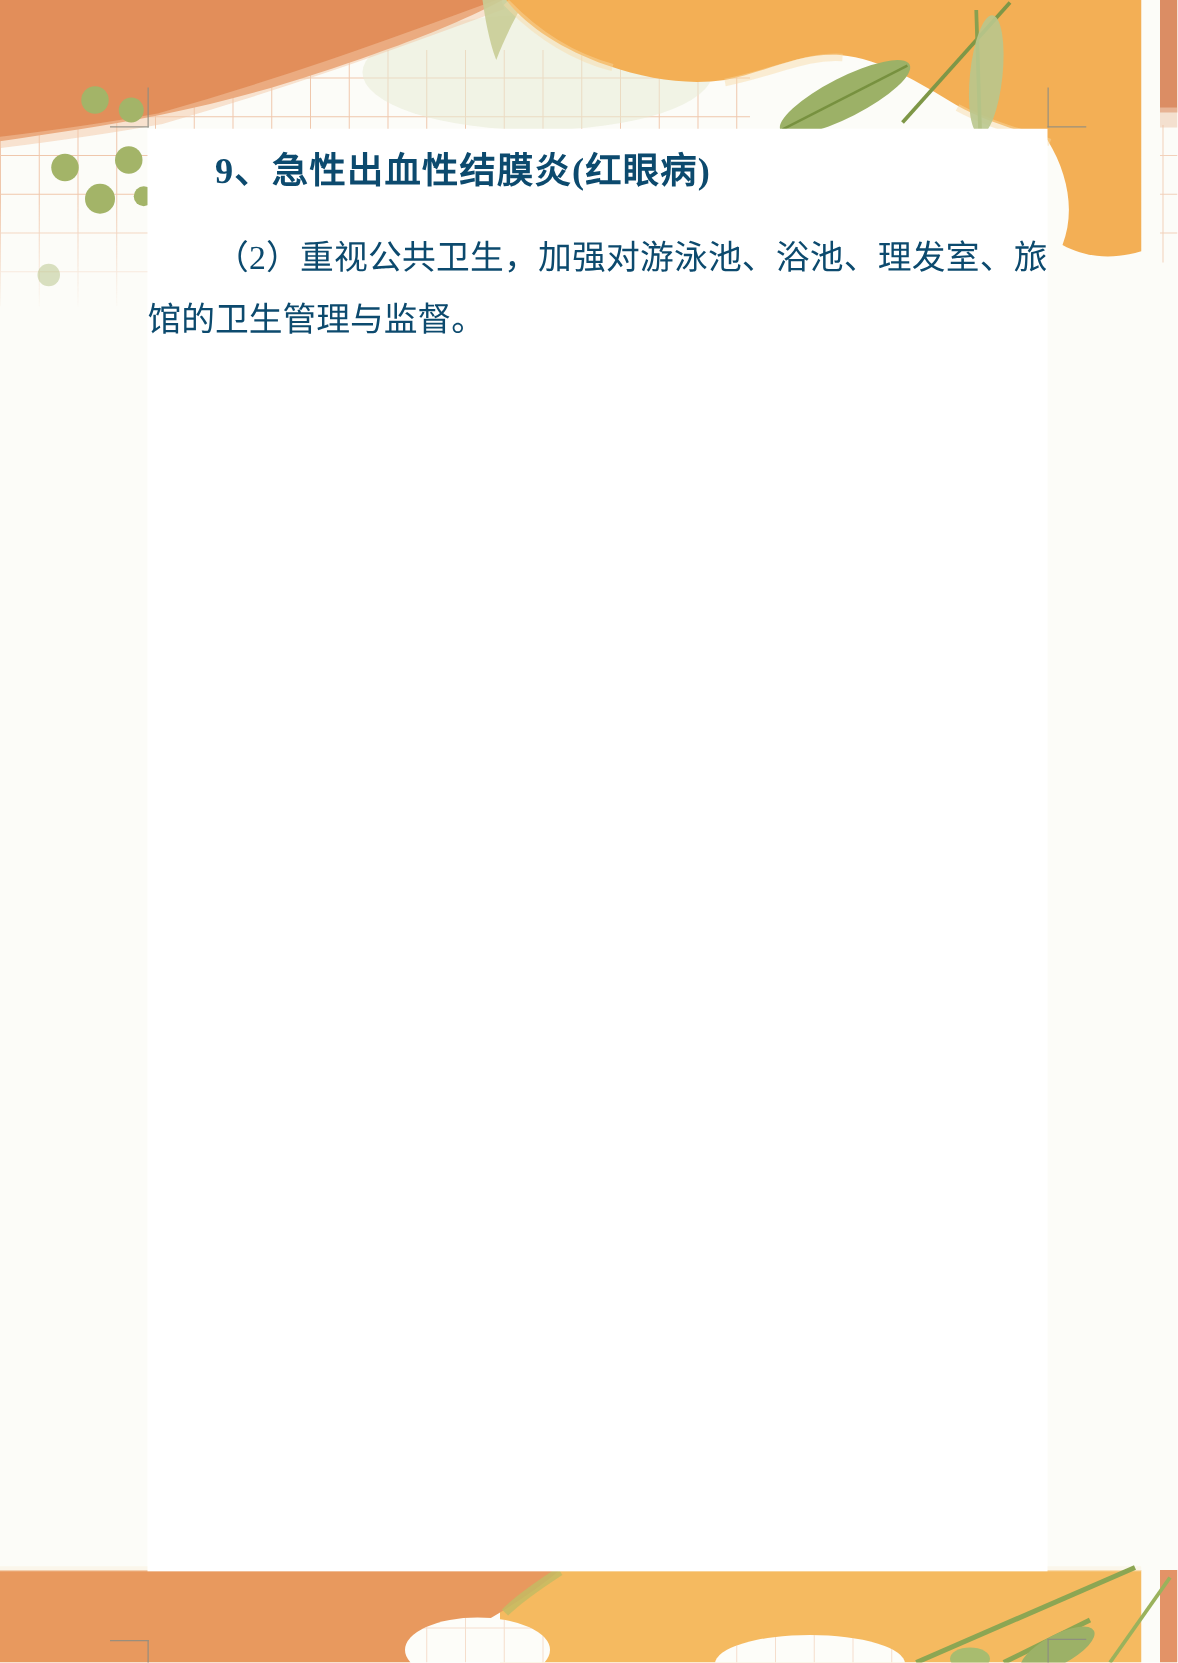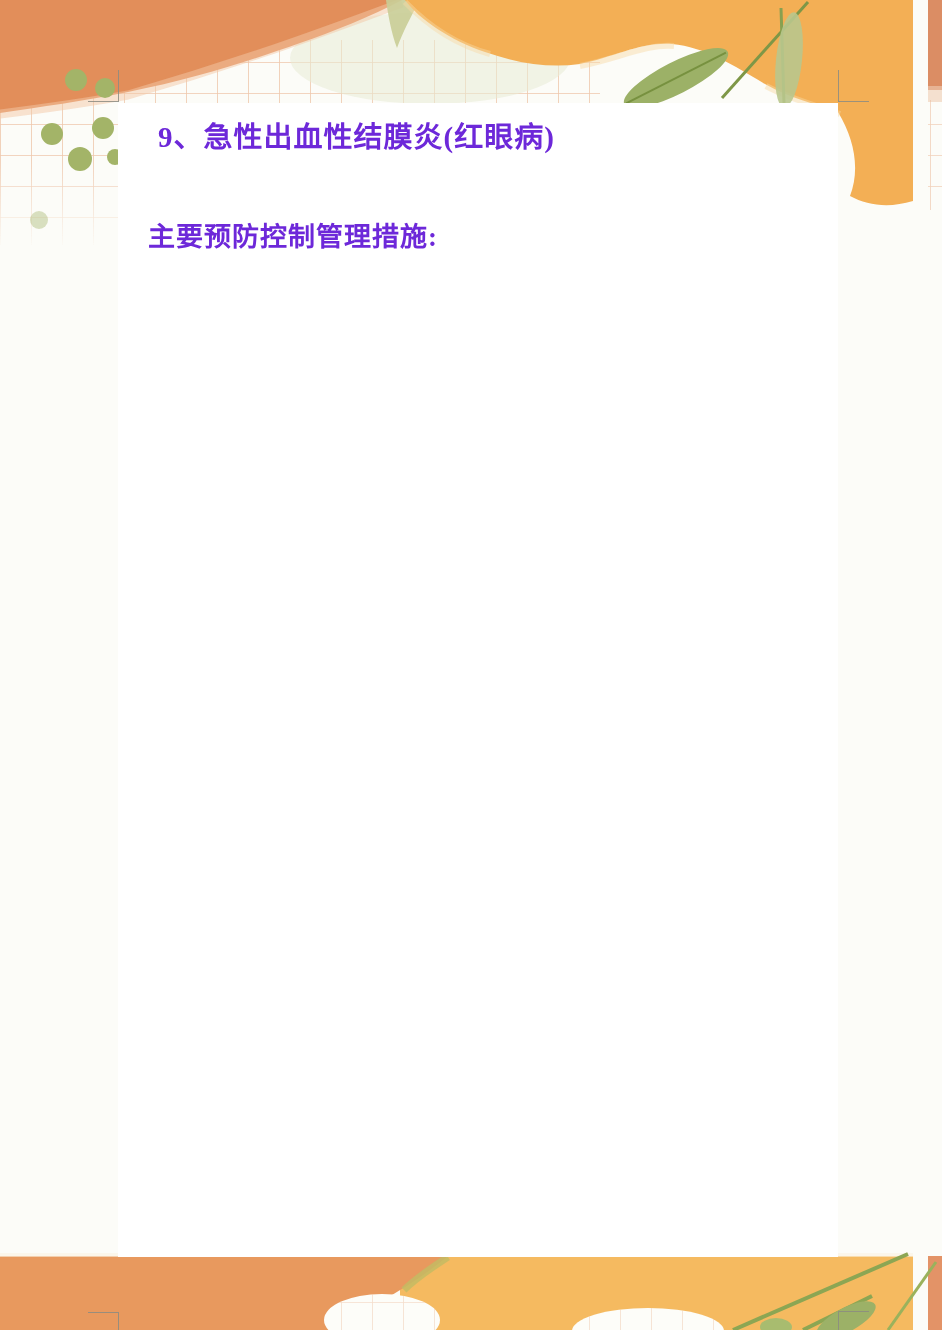--- a/index.html
+++ b/index.html
@@ -12,22 +12,22 @@
   .content-box{
     position:absolute;left:118px;top:103px;width:720px;height:1154px;
     background:#FFFFFF;z-index:1;
   }
   .crop{position:absolute;z-index:2;opacity:.85;}
   .crop.tl{left:88px;top:70px;width:30px;height:31px;border-right:1px solid #8C8C82;border-bottom:1px solid #8C8C82;}
   .crop.tr{left:838px;top:70px;width:30px;height:31px;border-left:1px solid #8C8C82;border-bottom:1px solid #8C8C82;}
   .crop.bl{left:88px;top:1312px;width:30px;height:18px;border-right:1px solid #8C8C82;border-top:1px solid #8C8C82;}
   .crop.br{left:838px;top:1311px;width:30px;height:19px;border-left:1px solid #8C8C82;border-top:1px solid #8C8C82;}
   .text-layer{
-    position:absolute;left:104px;top:103px;width:720px;z-index:3;
-    color:#6d28d9;font-size:27px;
+    position:absolute;left:118px;top:103px;width:720px;z-index:3;
+    color:#0c4a6e;font-size:27px;
   }
   .doc-title{
     font-size:29px;font-weight:bold;line-height:36px;
     margin:16px 0 0 54px;letter-spacing:1px;
   }
   .para{
     margin:22px 0 0 0;line-height:50px;text-align:justify;
     text-justify:inter-ideograph;text-indent:54px;
   }
   .section-heading{
@@ -136,14 +136,14 @@
 
 <div class="content-box"></div>
 
 <div class="crop tl"></div>
 <div class="crop tr"></div>
 <div class="crop bl"></div>
 <div class="crop br"></div>
 
 <div class="text-layer">
   <h1 class="doc-title">9、急性出血性结膜炎(红眼病)</h1>
-  <h2 class="section-heading">主要预防控制管理措施:</h2>
+  <p class="measure">（2）重视公共卫生，加强对游泳池、浴池、理发室、旅馆的卫生管理与监督。</p>
 </div>
 
 </body></html>

